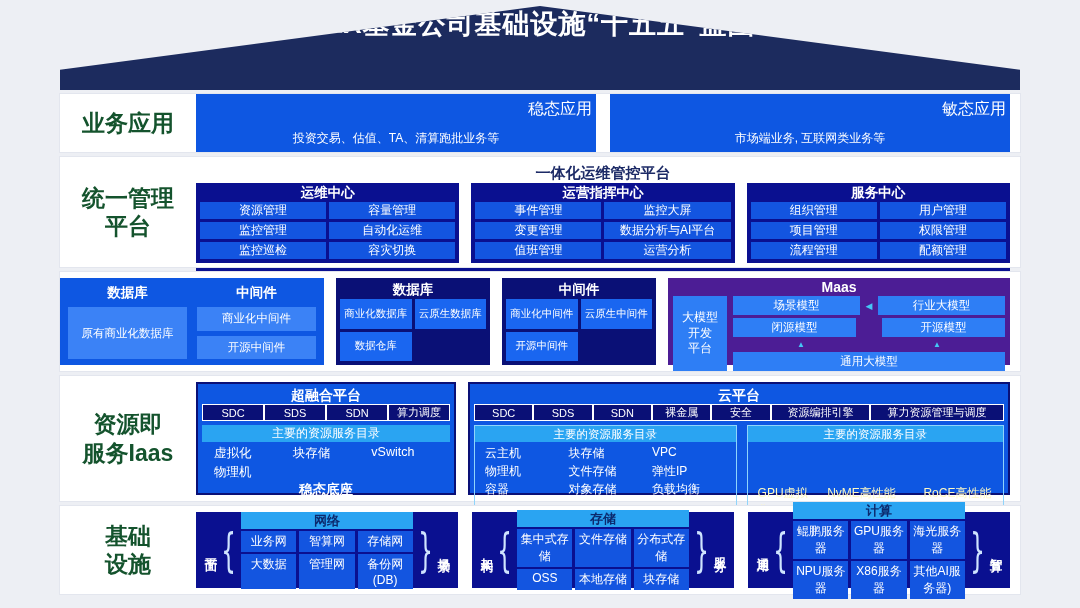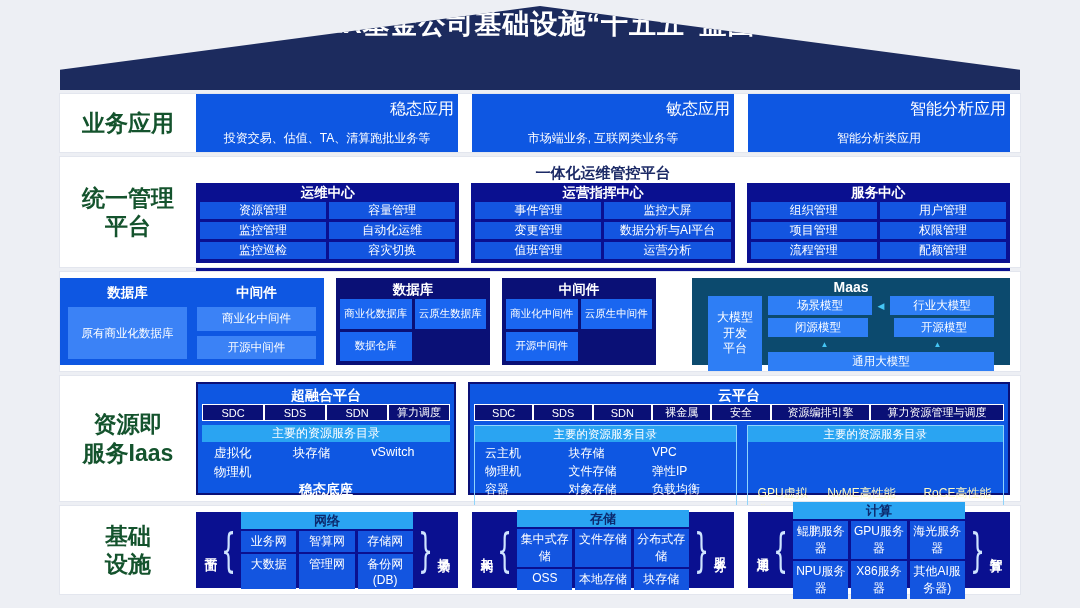--- a/index.html
+++ b/index.html
@@ -45,21 +45,21 @@
   .b3 .content{gap:12px;}
   .combo-box{width:248px;background:#0e57e2;padding:6px 8px;display:flex;gap:10px;}
   .combo-col{flex:1;display:flex;flex-direction:column;}
   .combo-title{color:#fff;font-weight:bold;font-size:13.5px;text-align:center;height:18px;}
   .combo-chip{flex:1;margin-top:5px;background:#3b82f6;color:#fff;font-size:11.5px;
               display:flex;align-items:center;justify-content:center;}
   .dm-box{width:146px;background:#0a1076;padding:3px 4px 4px;display:flex;flex-direction:column;}
   .dm-title{color:#fff;font-weight:bold;font-size:13.5px;text-align:center;height:18px;line-height:18px;}
   .dm-grid{flex:1;display:grid;grid-template-columns:1fr 1fr;grid-template-rows:1fr 1fr;gap:3px;}
   .dm-chip{background:#1a66f0;color:#fff;font-size:10.5px;display:flex;align-items:center;justify-content:center;}
-  .maas-box{flex:1;background:#0c4a6e;padding:1px 16px 5px;display:flex;flex-direction:column;margin-left:24px;}
+  .maas-box{flex:1;background:#4c1d95;padding:1px 5px 5px;display:flex;flex-direction:column;}
   .maas-title{color:#fff;font-weight:bold;font-size:14px;text-align:center;height:17px;line-height:17px;}
   .maas-body{flex:1;display:flex;gap:6px;}
   .maas-dev{width:54px;background:#2e7ef5;color:#fff;font-size:12px;line-height:1.3;
             display:flex;flex-direction:column;align-items:center;justify-content:center;text-align:center;}
   .maas-right{flex:1;display:flex;flex-direction:column;gap:3px;}
   .maas-r1{display:flex;align-items:center;gap:4px;}
   .maas-r2{display:flex;gap:26px;}
   .maas-r3{display:flex;height:9px;line-height:9px;}
   .maas-r3 div{flex:1;text-align:center;font-size:8px;color:#45c6f5;}
   .maas-chip{flex:1;background:#2e7ef5;color:#fff;font-size:11.5px;text-align:center;padding:2px 0;}
@@ -115,24 +115,20 @@
     <div class="label">业务应用</div>
     <div class="content">
       <div class="app-card">
         <div class="app-title">稳态应用</div>
         <div class="app-sub">投资交易、估值、TA、清算跑批业务等</div>
       </div>
       <div class="app-card">
         <div class="app-title">敏态应用</div>
         <div class="app-sub">市场端业务, 互联网类业务等</div>
       </div>
-      <div class="app-card">
-        <div class="app-title">智能分析应用</div>
-        <div class="app-sub">智能分析类应用</div>
-      </div>
     </div>
   </div>
 
   <div class="band b2">
     <div class="label">
       <span>统一管理</span>
       <span>平台</span>
     </div>
     <div class="content">
       <div class="mgmt-header">一体化运维管控平台</div>

